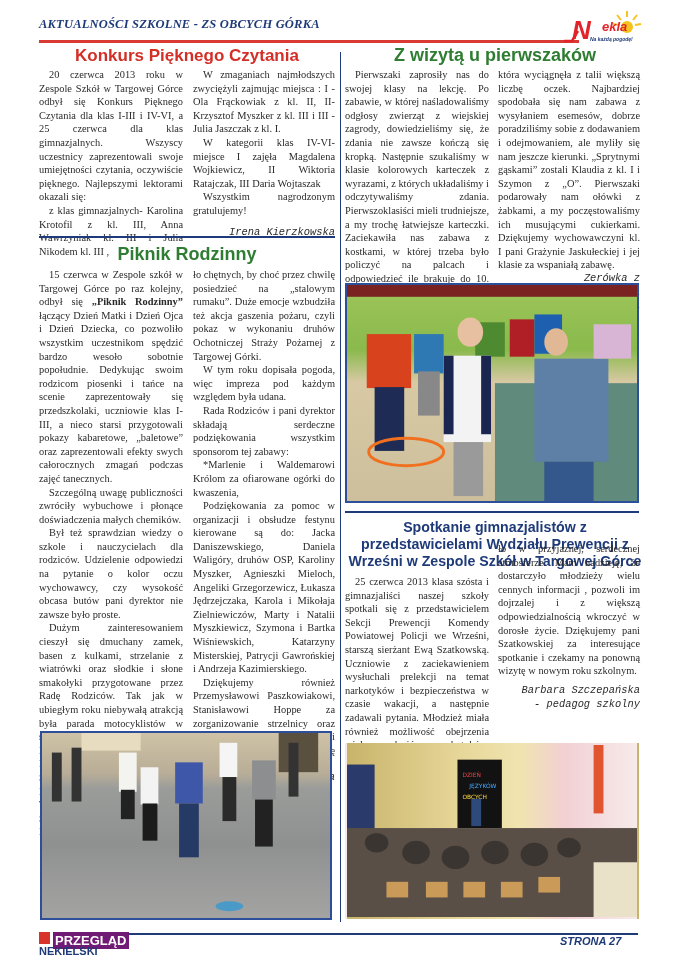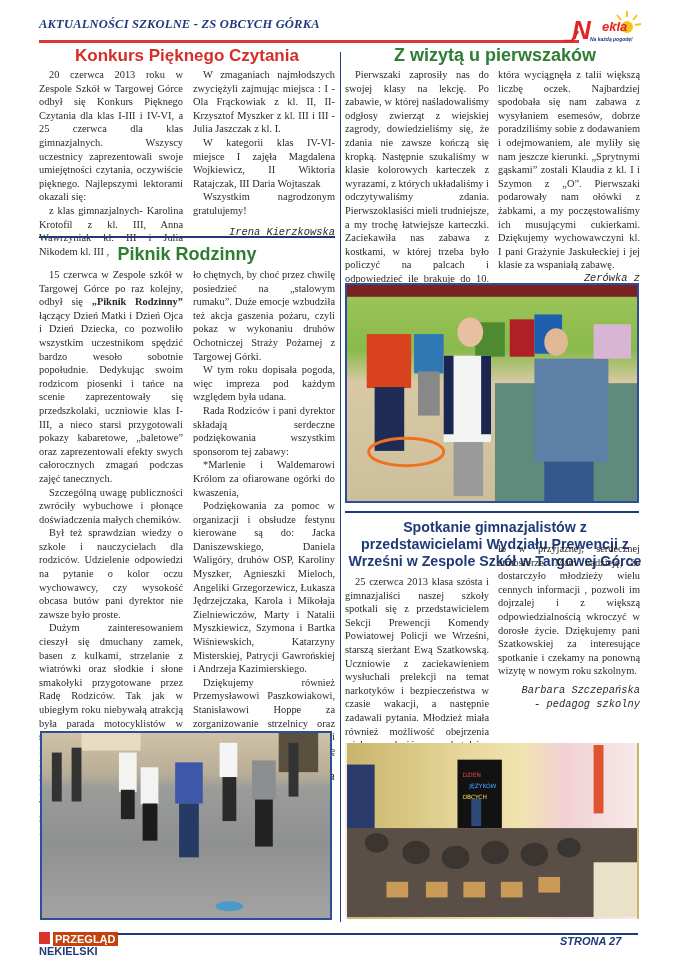--- a/index.html
+++ b/index.html
@@ -21,21 +21,21 @@
   .col p { margin:0; text-indent:10px; }
   .col p.ni { text-indent:0; }
   .sig { font-family:Liberation Mono, monospace; font-style:italic; font-size:10.4px; line-height:13.6px; text-align:right; color:#2a2a2a; }
 
   .vrule { width:1px; background:#1f3a78; }
   .hrule { height:2px; background:#1f3a78; }
 
   .photo { border:2px solid #2d4f9a; box-sizing:border-box; overflow:hidden; }
   .footer-line { left:84px; top:933px; width:554px; height:2px; background:#1f3a78; }
   .footer-logo { left:39px; top:932px; }
-  .fl-box { left:14px; top:0; background:#c2410c; color:#fff; font-family:"Liberation Sans", sans-serif; font-weight:bold; font-size:11px; padding:1px 2px; }
+  .fl-box { left:14px; top:0; background:#701a75; color:#fff; font-family:"Liberation Sans", sans-serif; font-weight:bold; font-size:13px; padding:1px 2px; }
   .fl-shield { left:0; top:0; width:11px; height:12px; background:#d9342b; }
   .fl-nek { left:0; top:13px; font-family:"Liberation Sans", sans-serif; font-weight:bold; font-size:11px; color:#1f3a78; }
   .page-no { left:560px; top:935px; width:78px; text-align:left; font-family:"Liberation Sans", sans-serif; font-weight:bold; font-style:italic; font-size:11px; color:#1f3a78; }
 </style>
 </head>
 <body>
 
 <div class="abs hdr-title">AKTUALNOŚCI SZKOLNE - ZS OBCYCH GÓRKA</div>
 <div class="abs hdr-line"></div>
 <div class="abs logo">

